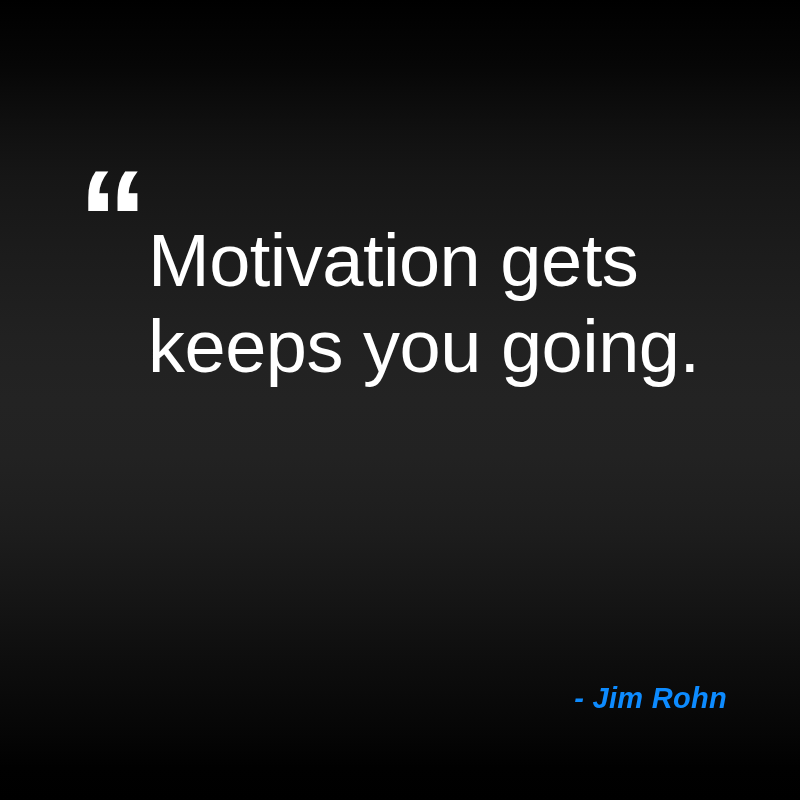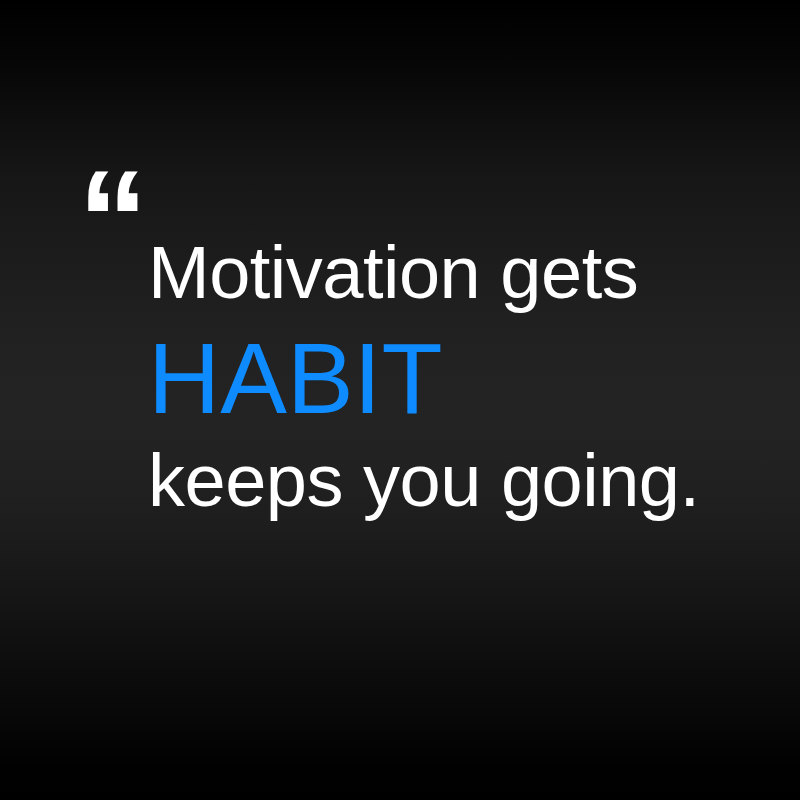--- a/index.html
+++ b/index.html
@@ -49,21 +49,20 @@
     letter-spacing: -2px;
     user-select: none;
   }
 
   
   .quote-block {
     position: absolute;
     left: 148px;
     top: 218px;
     width: 620px;
-    margin-top: 12px;
   }
 
   .quote-line {
     margin: 0;
     color: #ffffff;
     font-family: "Liberation Sans", sans-serif;
     font-weight: normal;
     font-size: 74px;
     line-height: 86px;
     letter-spacing: -0.5px;
@@ -97,18 +96,18 @@
 </style>
 </head>
 <body>
 
 <div id="poster">
 
   <span class="quote-mark">“</span>
 
   <div class="quote-block">
     <p class="quote-line">Motivation gets</p>
-    <p class="quote-line emphasis">HABIT</p>
     <p class="quote-line">keeps you going.</p>
   </div>
 
+  <p class="attribution">- Jim Rohn</p>
 
 </div>
 
 </body></html>

